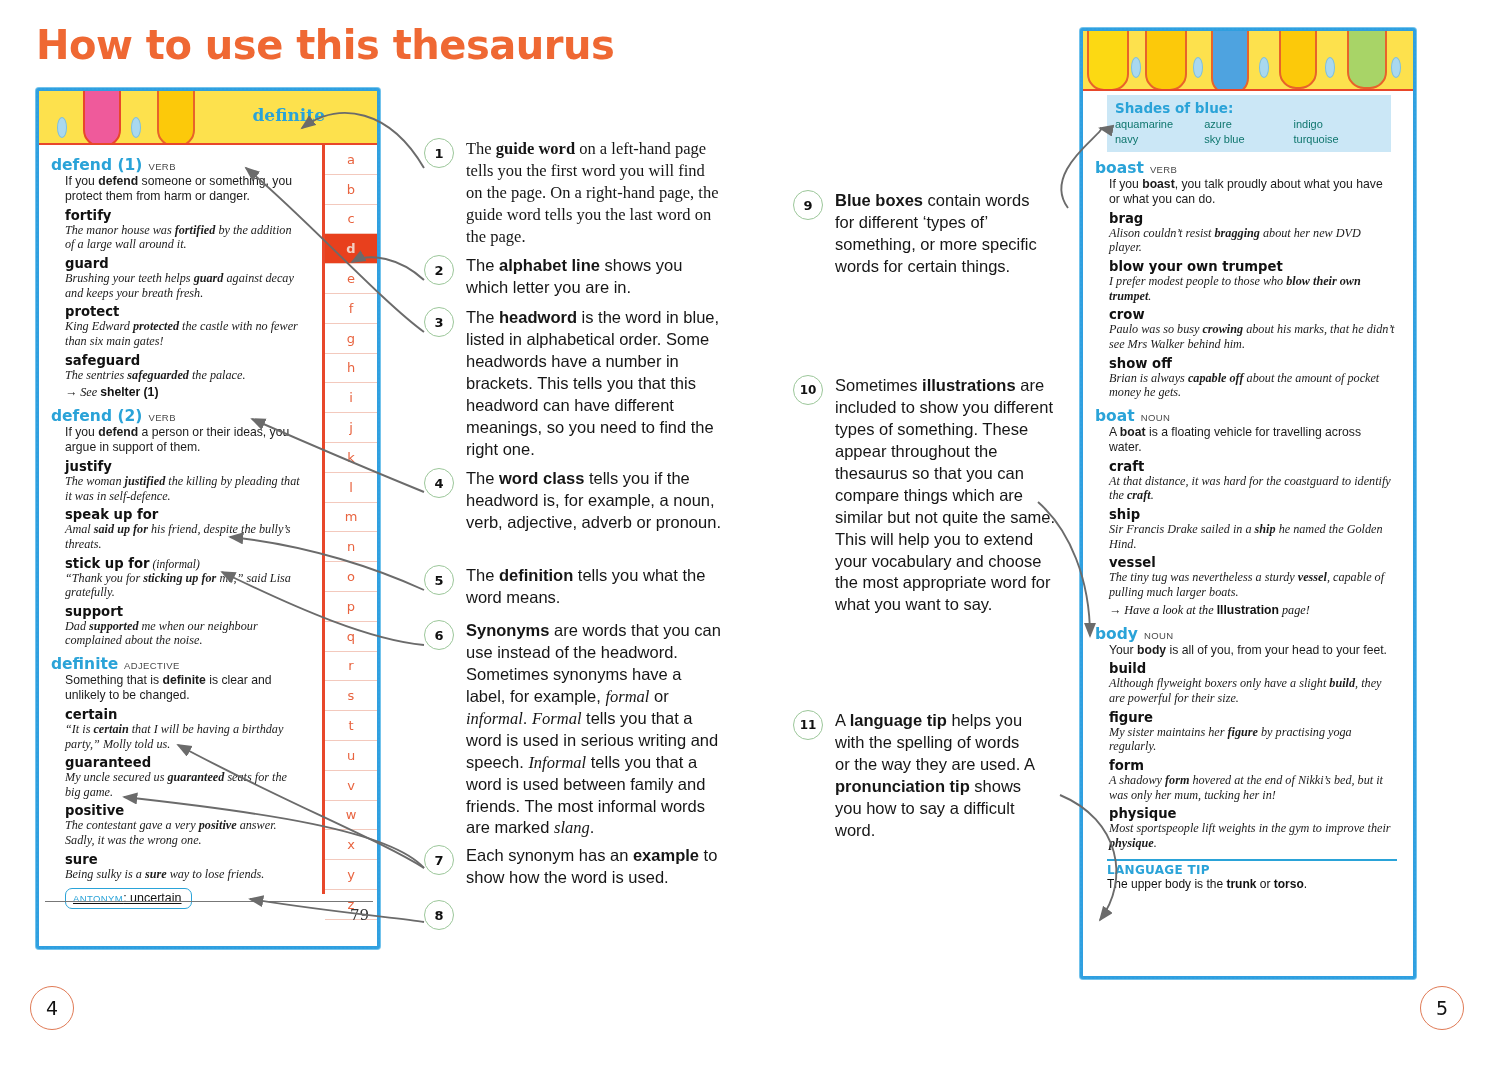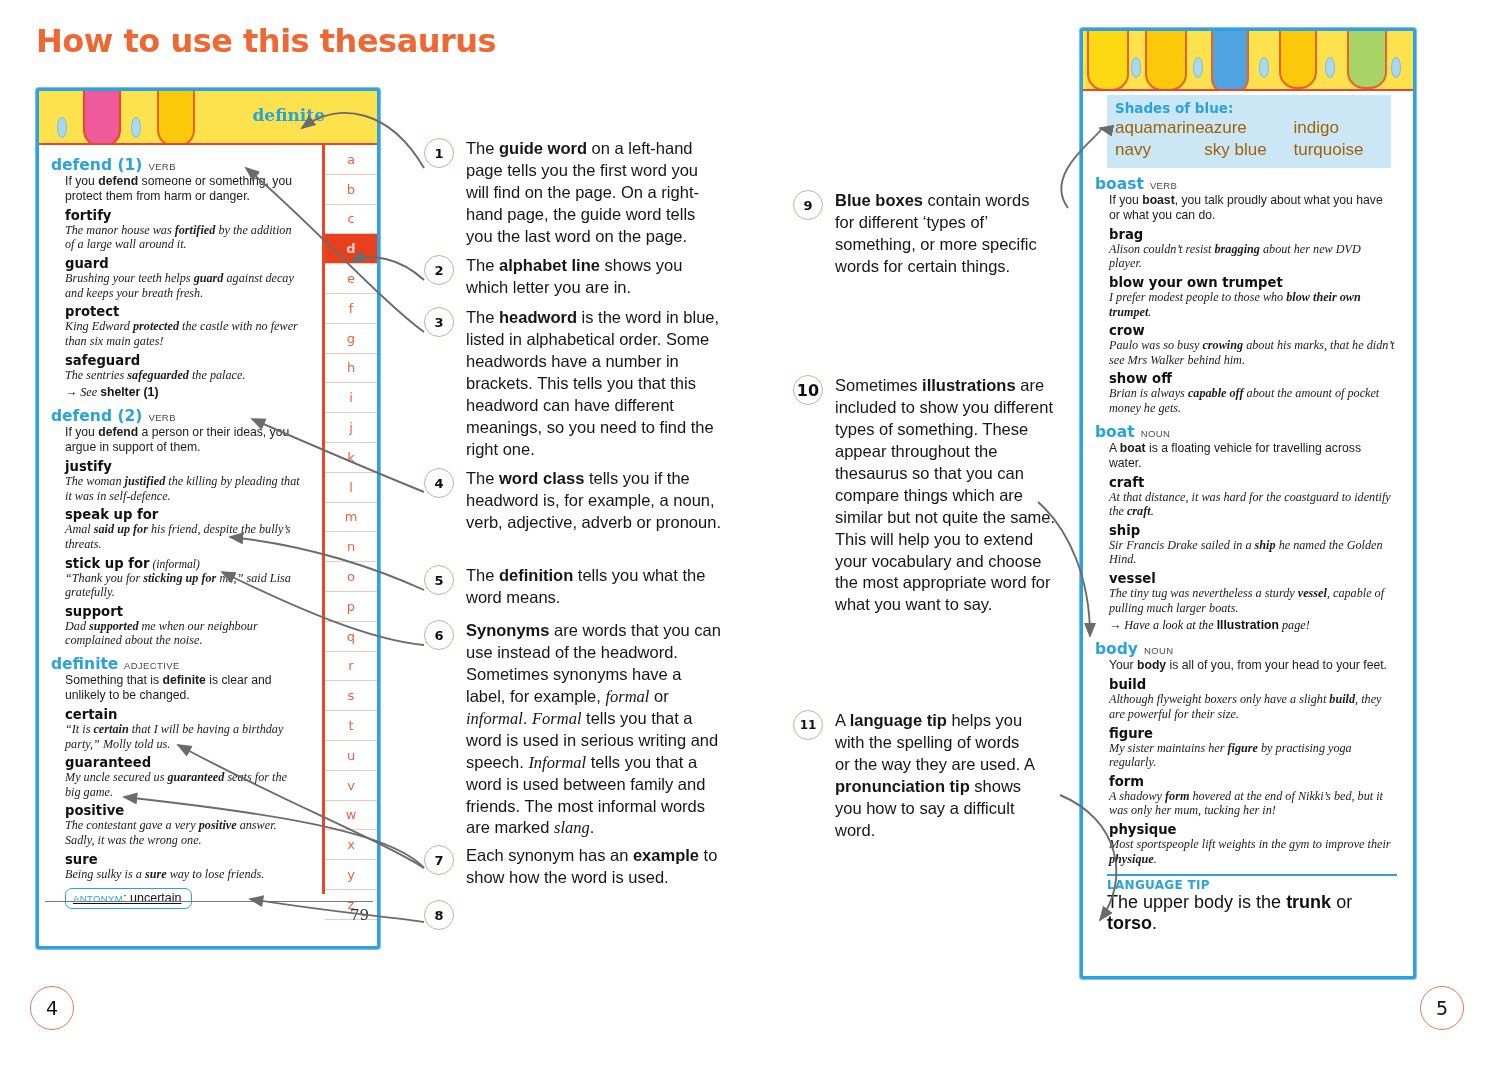--- a/index.html
+++ b/index.html
@@ -7,21 +7,21 @@
     width:1500px;height:1065px;background:#ffffff;
     font-family:"Liberation Sans", sans-serif;
     position:relative;overflow:hidden;
   }
   .page{position:absolute;inset:0;}
 
   
   .title{
     position:absolute;left:36px;top:22px;
     font-family:"DejaVu Sans", sans-serif;
-    font-size:32px;font-weight:bold;color:#ef6833;
+    font-size:40px;font-weight:bold;color:#ef6833;
     letter-spacing:-0.5px;
   }
 
   
   .sample{
     position:absolute;background:#fff;
     border:3px solid #2f9fe0;
     border-radius:3px;
     box-shadow:0 0 0 1px #73c3ec;
   }
@@ -102,26 +102,26 @@
     text-decoration:underline;
   }
   .antonym-box .tag{color:#2aa3d8;font-size:9.5px;letter-spacing:.4px;text-transform:uppercase;}
 
   
   .bluebox{
     background:#cbe7f6;padding:5px 8px 6px 8px;margin-left:12px;margin-top:2px;width:268px;
   }
   .bluebox .bbtitle{color:#2aa3d8;font-weight:bold;font-size:13.5px;font-family:"DejaVu Sans",sans-serif;}
   .bluebox .cols{display:flex;margin-top:1px;}
-  .bluebox .col{width:33.3%;font-size:17px;line-height:1.32;color:#a16207;font-family:"Liberation Sans",sans-serif;}
+  .bluebox .col{width:33.3%;font-size:11px;line-height:1.32;color:#0f766e;font-family:"Liberation Sans",sans-serif;}
 
   
   .langtip{margin-left:12px;margin-top:8px;width:290px;border-top:2px solid #2aa3d8;padding-top:2px;}
   .langtip .lt-title{color:#2aa3d8;font-weight:bold;font-size:12px;letter-spacing:.3px;font-family:"DejaVu Sans",sans-serif;}
-  .langtip .lt-body{font-size:18px;color:#111;font-family:"Liberation Sans",sans-serif;}
+  .langtip .lt-body{font-size:12px;color:#111;font-family:"Liberation Sans",sans-serif;}
 
   
   .callout{position:absolute;display:flex;}
   .bullet{
     flex:0 0 auto;width:28px;height:28px;border-radius:50%;
     border:1.6px solid #9cc79a;background:#fff;
     display:flex;align-items:center;justify-content:center;
     font-size:13px;font-weight:bold;color:#111;
     font-family:"DejaVu Sans", sans-serif;
     margin-right:12px;
@@ -325,21 +325,21 @@
       <path d="M1068,208 C1040,170 1110,130 1100,128"></path>
       <path d="M1038,502 C1070,530 1090,580 1090,636"></path>
       <path d="M1060,795 C1120,820 1130,880 1100,920"></path>
     </g>
   </svg>
 
 </div>
 
 <div class="callout" style="left: 424px; top: 138px; width: 297px;">
     <div class="bullet">1</div>
-    <div class="ctext" style="width: 255px;">The <b>guide word</b> on a left-hand page tells you the first word you will find on the page. On a right-hand page, the guide word tells you the last word on the page.</div>
+    <div class="ctext" style="width: 255px; font-family: Liberation Serif, serif;">The <b>guide word</b> on a left-hand page tells you the first word you will find on the page. On a right-hand page, the guide word tells you the last word on the page.</div>
   </div>
 <div class="callout" style="left: 424px; top: 255px; width: 297px;">
     <div class="bullet">2</div>
     <div class="ctext" style="width: 255px;">The <b>alphabet line</b> shows you which letter you are in.</div>
   </div>
 <div class="callout" style="left: 424px; top: 307px; width: 297px;">
     <div class="bullet">3</div>
     <div class="ctext" style="width: 255px;">The <b>headword</b> is the word in blue, listed in alphabetical order. Some headwords have a number in brackets. This tells you that this headword can have different meanings, so you need to find the right one.</div>
   </div>
 <div class="callout" style="left: 424px; top: 468px; width: 297px;">
@@ -359,19 +359,19 @@
     <div class="ctext" style="width: 255px;">Each synonym has an <b>example</b> to show how the word is used.</div>
   </div>
 <div class="callout" style="left: 424px; top: 900px; width: 297px;">
     <div class="bullet">8</div>
   </div>
 <div class="callout" style="left: 793px; top: 190px; width: 257px;">
     <div class="bullet">9</div>
     <div class="ctext" style="width: 215px;"><b>Blue boxes</b> contain words for different ‘types of’ something, or more specific words for certain things.</div>
   </div>
 <div class="callout" style="left: 793px; top: 375px; width: 272px;">
-    <div class="bullet" style="font-size: 16px;">10</div>
+    <div class="bullet" style="font-size: 12px;">10</div>
     <div class="ctext" style="width: 230px;">Sometimes <b>illustrations</b> are included to show you different types of something. These appear throughout the thesaurus so that you can compare things which are similar but not quite the same. This will help you to extend your vocabulary and choose the most appropriate word for what you want to say.</div>
   </div>
 <div class="callout" style="left: 793px; top: 710px; width: 242px;">
     <div class="bullet" style="font-size: 12px;">11</div>
     <div class="ctext" style="width: 200px;">A <b>language tip</b> helps you with the spelling of words or the way they are used. A <b>pronunciation tip</b> shows you how to say a difficult word.</div>
   </div>
 
 </body></html>

